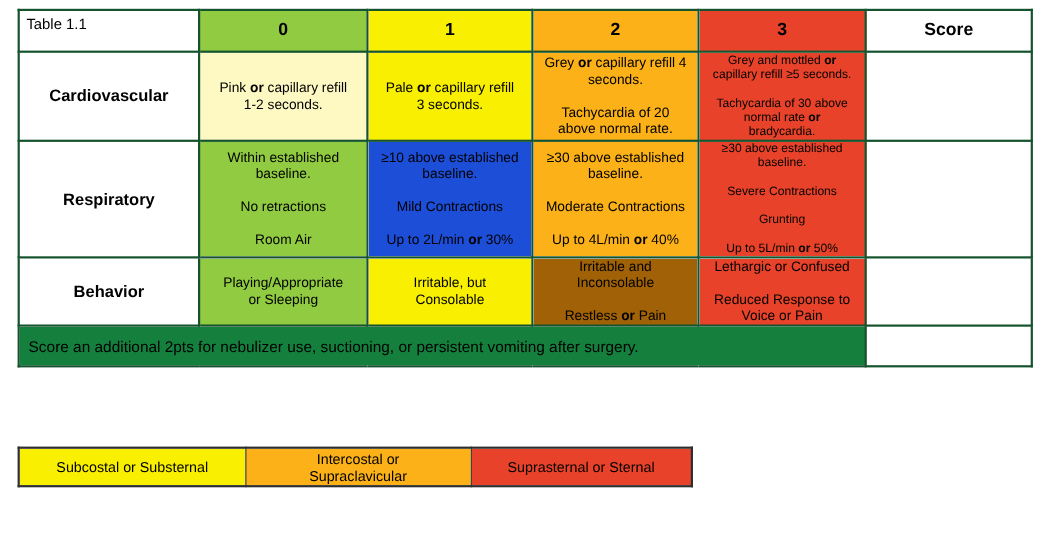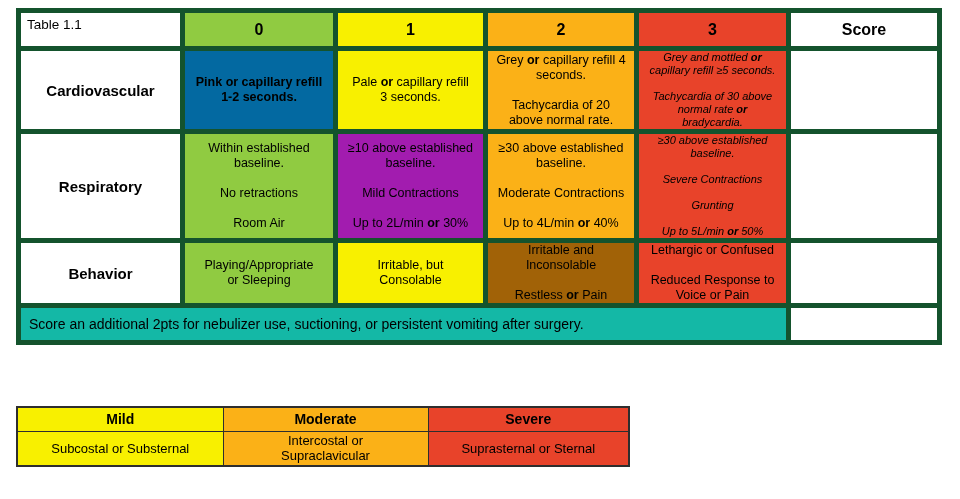--- a/index.html
+++ b/index.html
@@ -4,26 +4,26 @@
 <style>
   html,body { margin:0; padding:0; background:#ffffff; }
   .page {
     position:relative; width:960px; height:499px; background:#ffffff;
     font-family:"Liberation Sans", sans-serif; color:#000; overflow:hidden;
   }
   table { border-collapse:collapse; table-layout:fixed; }
 
   
   .t1 { position:absolute; left:16px; top:8px; width:921px; border:2px solid #2e2e2e; }
-  .t1 td { border:5px solid #14532d; padding:0; text-align:center; vertical-align:middle; overflow:hidden; }
+  .t1 td { border:2px solid #14532d; padding:0; text-align:center; vertical-align:middle; overflow:hidden; }
   .tbl-label-cell { text-align:left !important; vertical-align:top !important; font-size:13.5px; padding:4px 6px !important; }
   .hd { font-weight:bold; font-size:16px; }
   .row-label { font-weight:bold; font-size:15px; }
   .body-cell { font-size:12.5px; line-height:15px; }
-  .small-cell { font-size:11px; line-height:13px;font-style:italic; }
+  .small-cell { font-size:11px; line-height:13px; }
   .note-cell { text-align:left !important; font-size:14px; padding:0 8px !important; }
   .total-cell { font-weight:bold; font-size:15px; }
 
   
   .t2 { position:absolute; left:16px; top:406px; width:612px; border:2px solid #2e2e2e; }
   .t2 td { border:1px solid #2e2e2e; padding:0; text-align:center; vertical-align:middle; overflow:hidden; }
   .t2-title-cell { position:relative; font-size:15px; }
   .t2-corner-label { position:absolute; left:6px; top:50%; transform:translateY(-50%); font-size:13.5px; }
   .t2-hd { font-weight:bold; font-size:14px; }
   .t2-body { font-size:13px; line-height:15px; }
@@ -47,21 +47,21 @@
         <td class="tbl-label-cell">Table 1.1</td>
         <td class="hd" style="background-color: rgb(144, 203, 65);">0</td>
         <td class="hd" style="background-color: rgb(248, 240, 0);">1</td>
         <td class="hd" style="background-color: rgb(251, 177, 23);">2</td>
         <td class="hd" style="background-color: rgb(232, 67, 42);">3</td>
         <td class="hd">Score</td>
       </tr>
 
       <tr style="height:81px">
         <td class="row-label">Cardiovascular</td>
-        <td class="body-cell" style="background-color: #0369a1; font-weight: bold;">
+        <td class="body-cell" style="background-color: #fef9c3;">
             <div><span>Pink </span><b>or</b><span> capillary refill</span></div>
             <div><span>1-2 seconds.</span></div>
           </td>
         <td class="body-cell" style="background-color: rgb(248, 240, 0);">
             <div><span>Pale </span><b>or</b><span> capillary refill</span></div>
             <div><span>3 seconds.</span></div>
           </td>
         <td class="body-cell" style="background-color: rgb(251, 177, 23);">
             <div><span>Grey </span><b>or</b><span> capillary refill 4</span></div>
             <div><span>seconds.</span></div>
@@ -83,21 +83,21 @@
       <tr style="height:105px">
         <td class="row-label">Respiratory</td>
         <td class="body-cell" style="background-color: rgb(144, 203, 65);">
             <div><span>Within established</span></div>
             <div><span>baseline.</span></div>
             <div>&nbsp;</div>
             <div><span>No retractions</span></div>
             <div>&nbsp;</div>
             <div><span>Room Air</span></div>
           </td>
-        <td class="body-cell" style="background-color: #a21caf; margin-left: 44px;">
+        <td class="body-cell" style="background-color: #1d4ed8; margin-left: 44px;">
             <div><span>≥10 above established</span></div>
             <div><span>baseline.</span></div>
             <div>&nbsp;</div>
             <div><span>Mild Contractions</span></div>
             <div>&nbsp;</div>
             <div><span>Up to 2L/min </span><b>or</b><span> 30%</span></div>
           </td>
         <td class="body-cell" style="background-color: rgb(251, 177, 23);">
             <div><span>≥30 above established</span></div>
             <div><span>baseline.</span></div>
@@ -138,39 +138,34 @@
         <td class="body-cell" style="background-color: rgb(232, 67, 42);">
             <div><span>Lethargic or Confused</span></div>
             <div>&nbsp;</div>
             <div><span>Reduced Response to</span></div>
             <div><span>Voice or Pain</span></div>
           </td>
         <td></td>
       </tr>
 
       <tr style="height:37px">
-        <td colspan="5" class="note-cell" style="background-color: #14b8a6;">Score an additional 2pts for nebulizer use, suctioning, or persistent vomiting after surgery.</td>
+        <td colspan="5" class="note-cell" style="background-color: #15803d;">Score an additional 2pts for nebulizer use, suctioning, or persistent vomiting after surgery.</td>
         <td></td>
       </tr>
 
     </tbody>
   </table>
 
   <table class="t2">
     <colgroup>
       <col style="width:206px">
         <col style="width:205px">
         <col style="width:201px">
     </colgroup>
     <tbody>
-      <tr style="height:24px">
-        <td class="t2-hd" style="background-color: rgb(248, 240, 0);">Mild</td>
-        <td class="t2-hd" style="background-color: rgb(251, 177, 23);">Moderate</td>
-        <td class="t2-hd" style="background-color: rgb(232, 67, 42);">Severe</td>
-      </tr>
       <tr style="height:35px">
         <td class="t2-body" style="background-color: rgb(248, 240, 0); text-align: center;">
             <div><span>Subcostal or Substernal</span></div>
           </td>
         <td class="t2-body" style="background-color: rgb(251, 177, 23);">
             <div><span>Intercostal or</span></div>
             <div><span>Supraclavicular</span></div>
           </td>
         <td class="t2-body" style="background-color: rgb(232, 67, 42);">
             <div><span>Suprasternal or Sternal</span></div>

